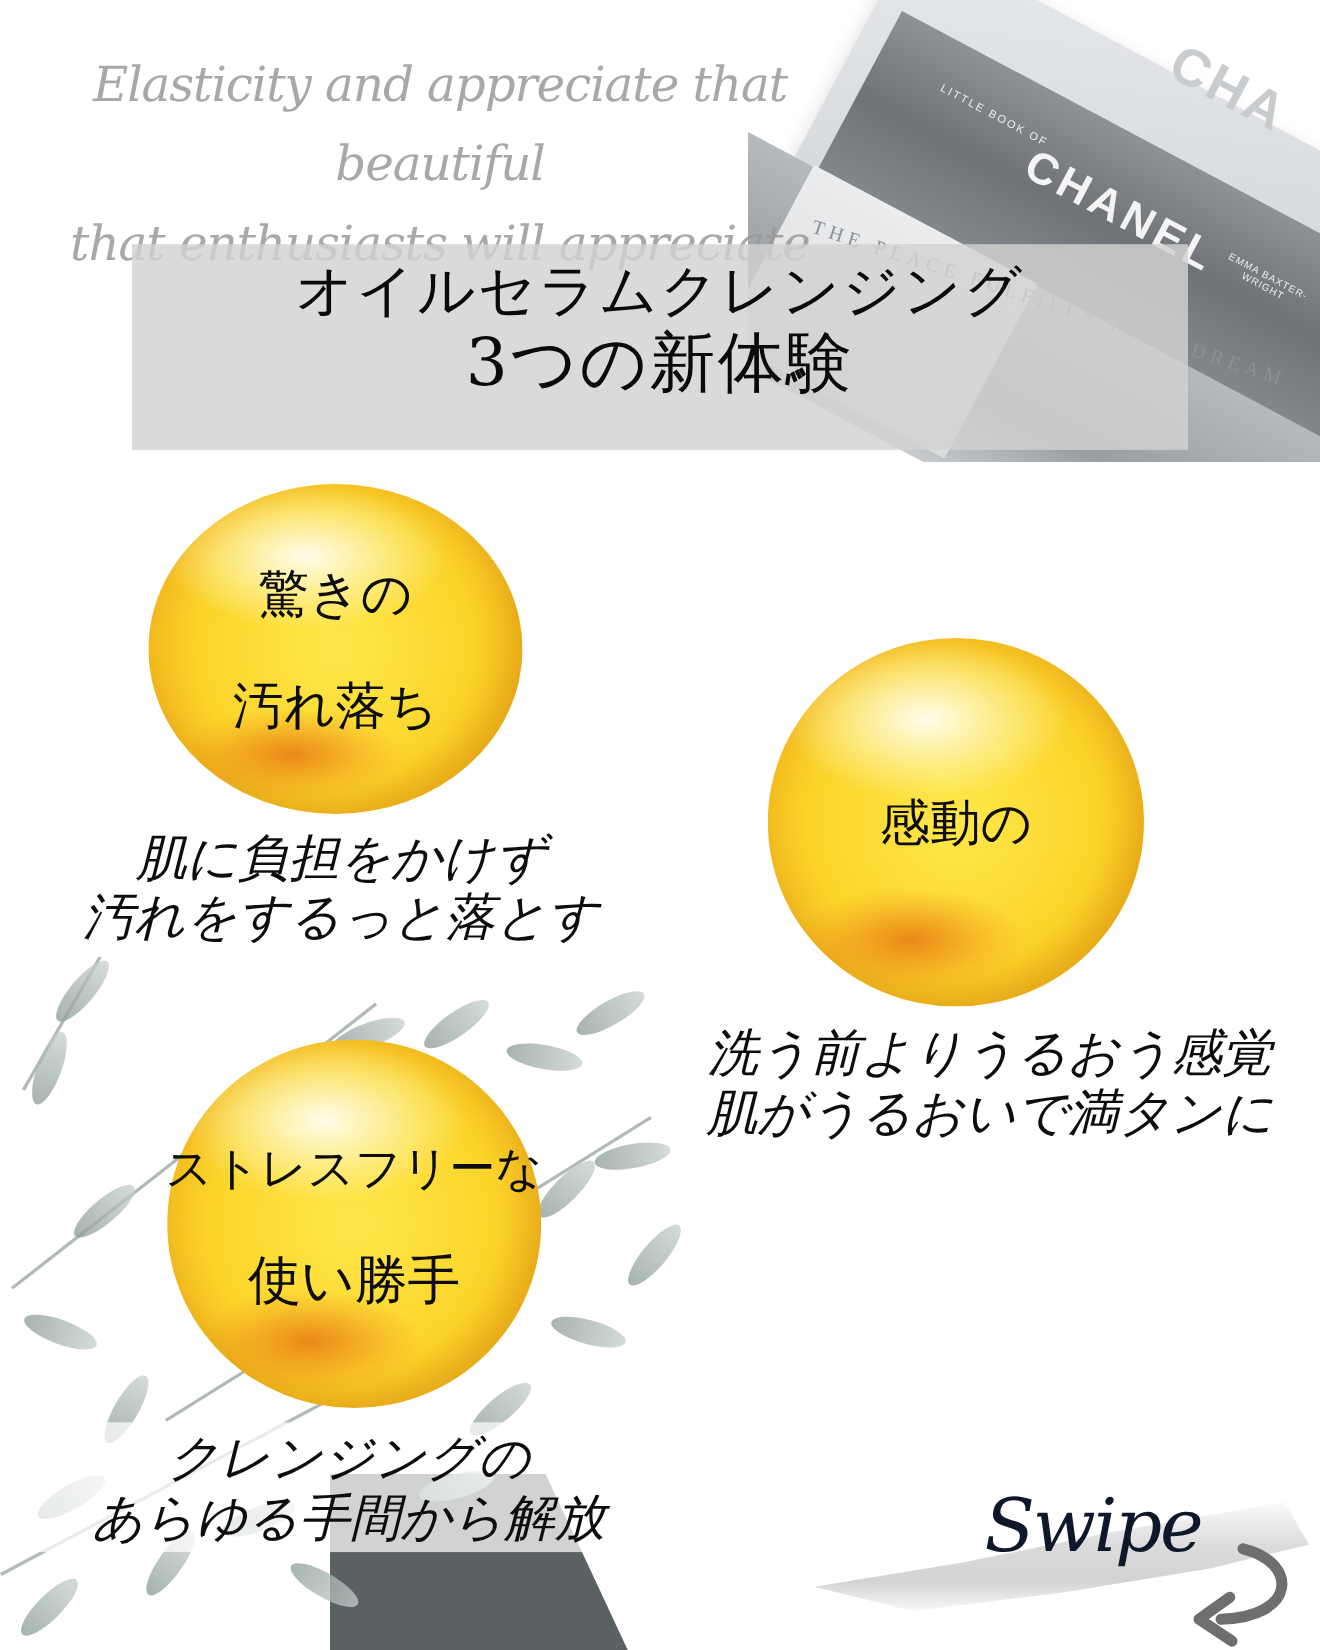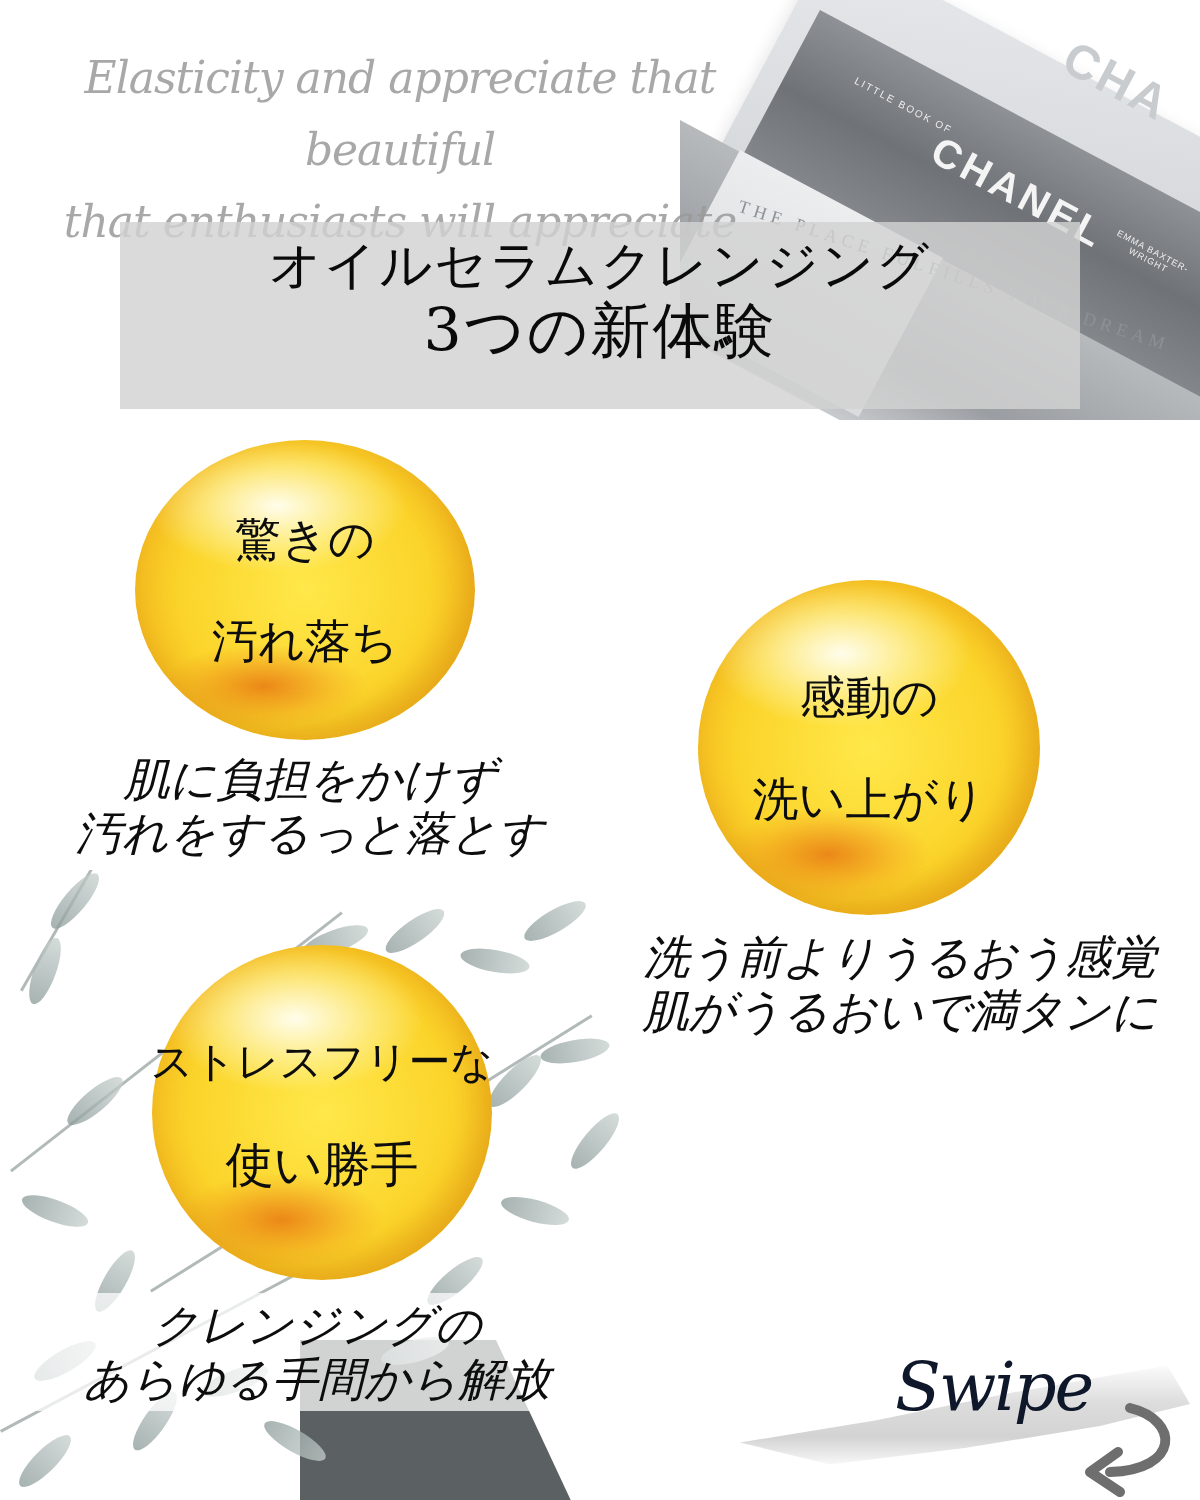--- a/index.html
+++ b/index.html
@@ -113,21 +113,20 @@
   <div class="orb-text">驚きの</div>
   <div class="orb-text">汚れ落ち</div>
 </div>
 <div class="desc desc1">
   <div>肌に負担をかけず</div>
   <div>汚れをするっと落とす</div>
 </div>
 
 <div class="orb orb2">
   <div class="orb-text">感動の</div>
-  <div class="orb-text">洗い上がり</div>
 </div>
 <div class="desc desc2">
   <div>洗う前よりうるおう感覚</div>
   <div>肌がうるおいで満タンに</div>
 </div>
 
 <div class="orb orb3">
   <div class="orb-text">ストレスフリーな</div>
   <div class="orb-text big">使い勝手</div>
 </div>

